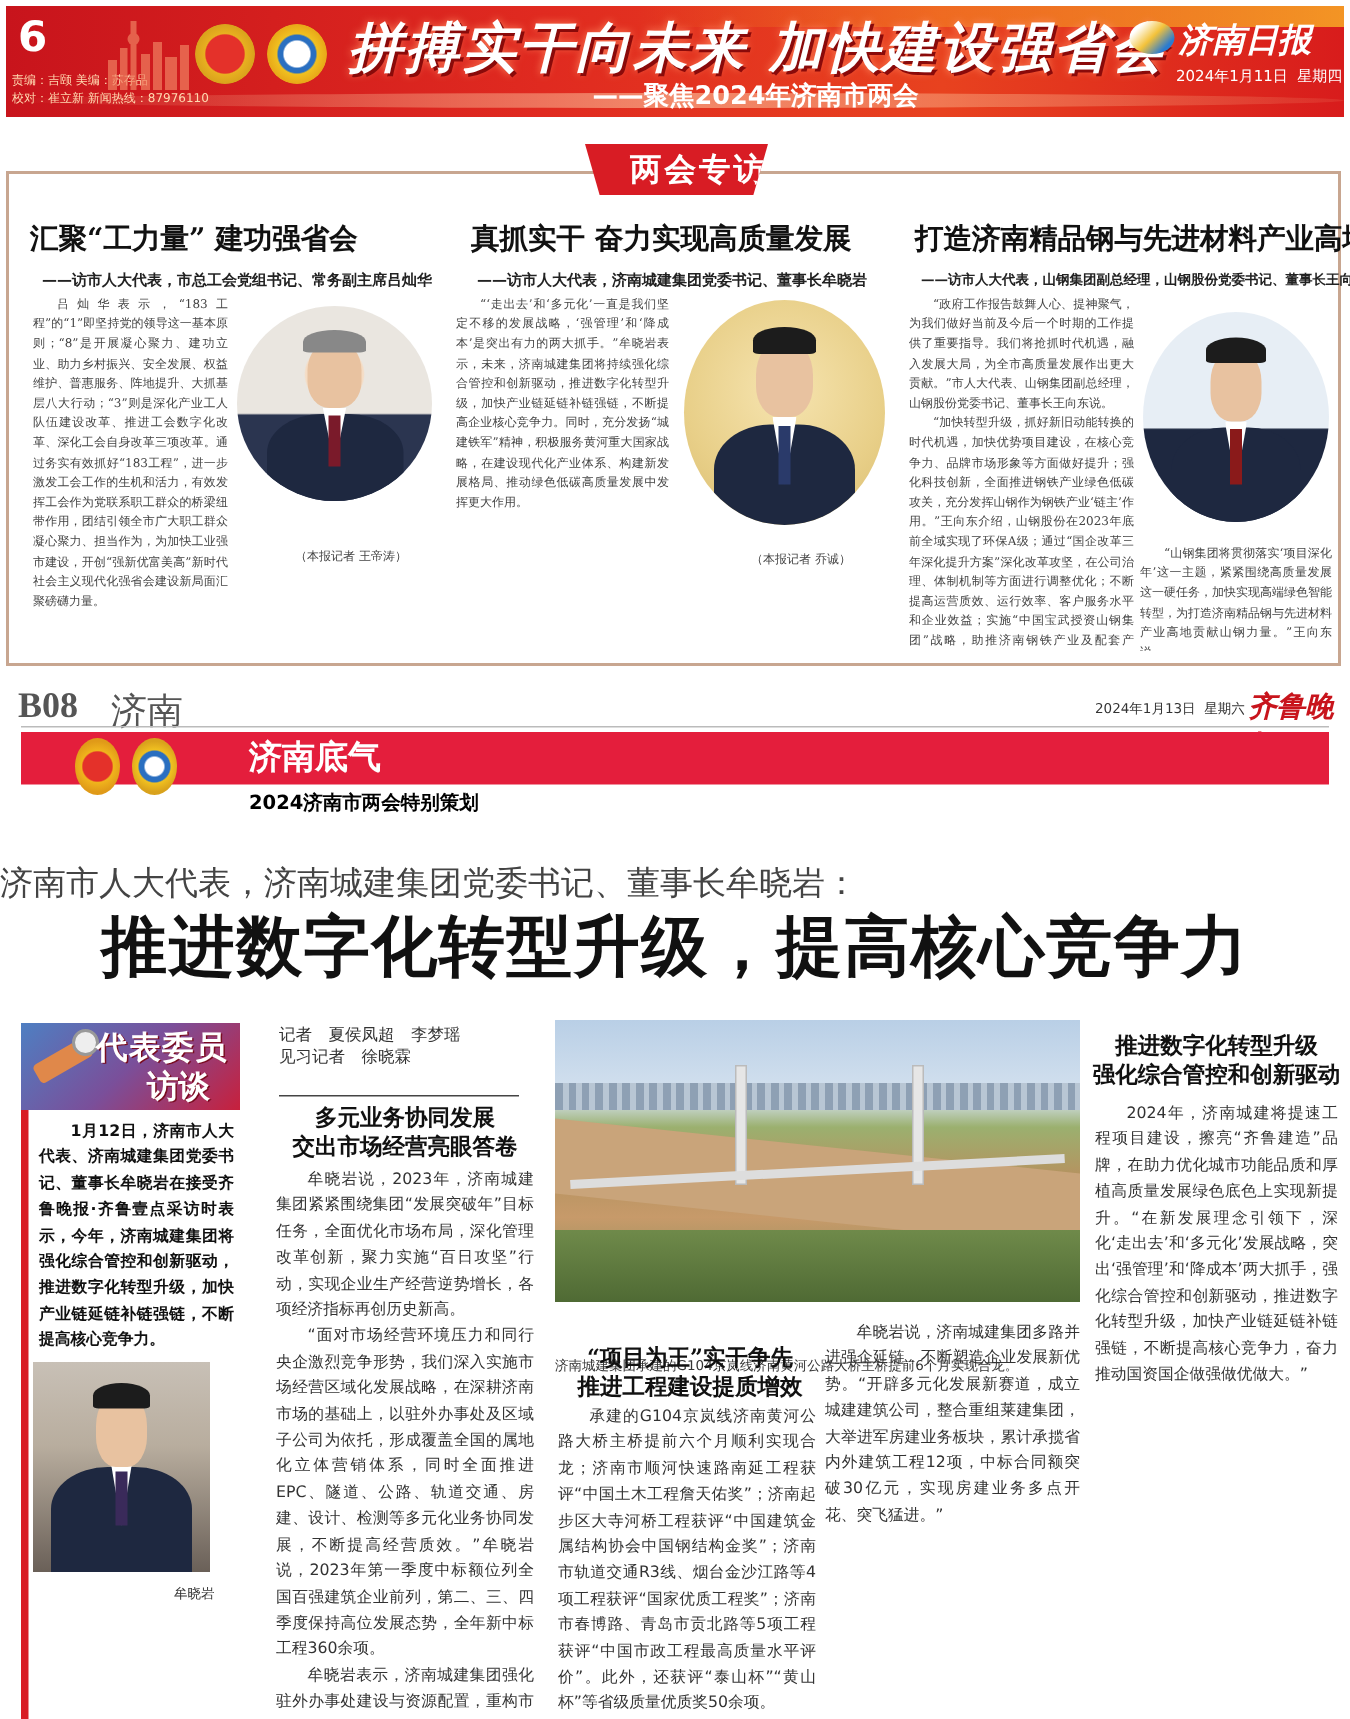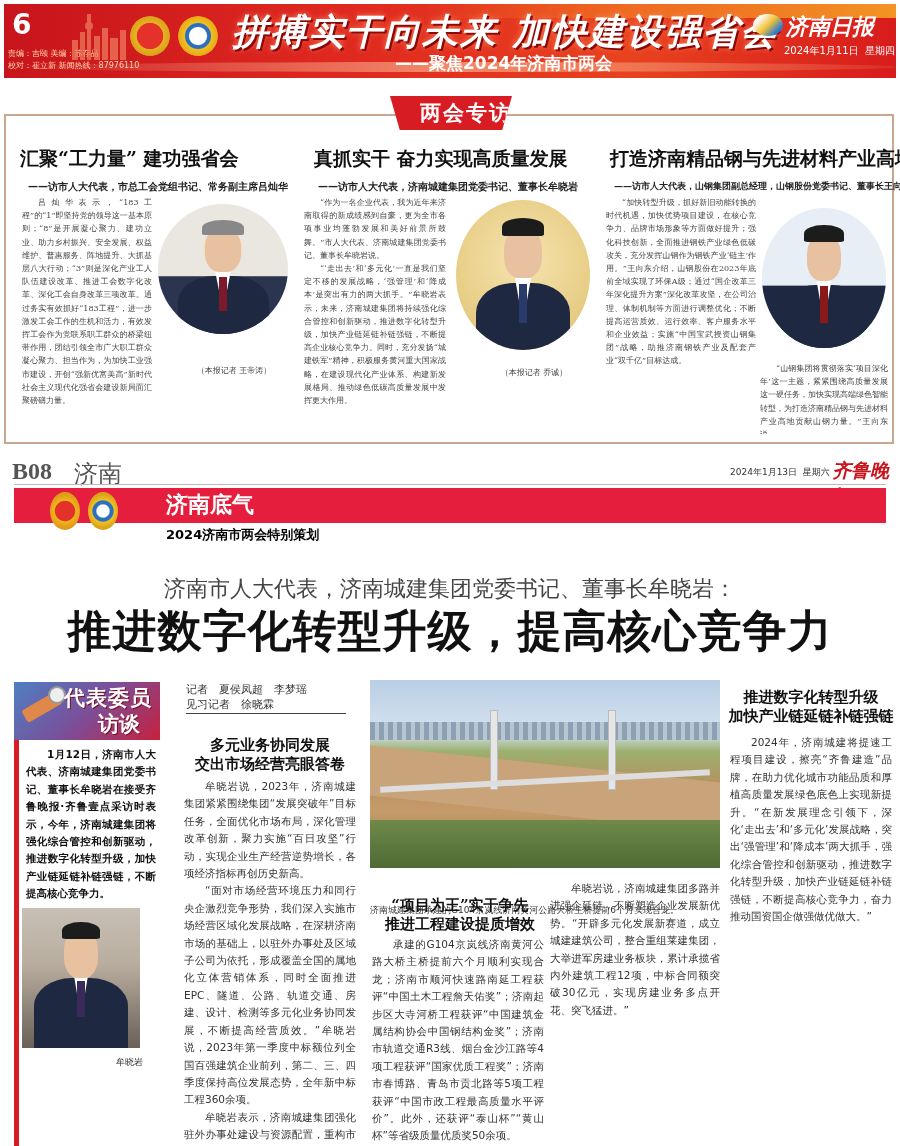--- a/index.html
+++ b/index.html
@@ -37,36 +37,36 @@
 
 .b08{left:12px;top:458px;font:bold 24px "Liberation Serif",serif;color:#555}
 .b08city{left:74px;top:458px;font:24px "DejaVu Serif",serif;color:#555}
 .date2{left:730px;top:466px;font:9px "DejaVu Sans",sans-serif;color:#333}
 .qilu{left:832px;top:458px;font:bold italic 19px "DejaVu Serif",serif;color:#c8141c}
 #redbar{left:14px;top:488px;width:872px;height:35px;background:#e41e3c}
 .em3{left:50px;top:492px;width:30px;height:38px;border-radius:50%;background:radial-gradient(circle,#e4312a 40%,#f0b41c 44%,#e09a18 70%)}
 .em4{left:88px;top:492px;width:30px;height:38px;border-radius:50%;background:radial-gradient(circle,#fff 25%,#2a6fc0 30%,#2a6fc0 42%,#f0c020 46%,#d9a21c 70%)}
 .rb-title{left:166px;top:490px;font:bold 22px "DejaVu Serif",serif;color:#fff}
 .rb-sub{left:166px;top:526px;font:bold 13px "DejaVu Sans",sans-serif;color:#000000}
-.kicker{left:0;width:900px;top:574px;text-align:center;font:22px "DejaVu Sans",sans-serif;color:#444}
+.kicker{left:0;width:900px;top:574px;font:22px "DejaVu Sans",sans-serif;color:#444}
 .headline{left:0;width:900px;top:602px;text-align:center;font:bold 44px "DejaVu Serif",serif;color:#111;letter-spacing:1px}
 #ivtag{left:14px;top:682px;width:146px;height:58px;background:linear-gradient(135deg,#4e7fc2 0%,#7a4f9a 50%,#c8203c 100%)}
 .ivt1{left:64px;top:684px;font:bold 21px "DejaVu Sans",sans-serif;color:#fff;letter-spacing:1px;text-shadow:1px 1px 0 #7a0c20}
 .ivt2{left:98px;top:710px;font:bold 21px "DejaVu Sans",sans-serif;color:#fff;text-shadow:1px 1px 0 #7a0c20}
 .mic{left:22px;top:700px;width:40px;height:14px;background:#e0884a;transform:rotate(-30deg);border-radius:3px}
 .mich{left:48px;top:686px;width:18px;height:18px;border-radius:50%;background:#eee;border:2px solid #999}
 #redside{left:14px;top:740px;width:5px;height:406px;background:#d81c24}
 .lead{left:26px;top:746px;width:130px;font:bold 10.5px/17.4px "DejaVu Sans",sans-serif;color:#111;text-align:justify}
 .lead p{text-indent:2em}
 .photo-ms{left:22px;top:908px;width:118px;height:140px;background:linear-gradient(180deg,#c8c0b6 0%,#b8ad9e 40%,#6a6058 100%);overflow:hidden}
 .capname{left:116px;top:1056px;font:9px "DejaVu Sans",sans-serif;color:#333}
 .col-txt{font:10.5px/17.4px "DejaVu Sans",sans-serif;color:#333;text-align:justify}
 .col-txt p{text-indent:2em}
 .col-head{font:bold 15px/19px "DejaVu Serif",serif;color:#111;text-align:center}
-.reporters{left:186px;top:682px;width:160px;font:11px/15px "DejaVu Sans",sans-serif;color:#333;border-bottom:1px solid #444;padding-bottom:1px}
+.reporters{left:186px;top:682px;width:160px;font:11px/15px "DejaVu Sans",sans-serif;color:#333;border-bottom:1px solid #444;padding-bottom:18px}
 .bridge{left:370px;top:680px;width:350px;height:188px;overflow:hidden;background:linear-gradient(180deg,#b9cfe6 0%,#d5e2ef 28%,#9bb06f 38%,#b59360 55%,#c79a6a 70%,#7a8c56 100%)}
 .bridge .river{position:absolute;left:0;right:0;top:84px;height:50px;background:#c9a47a;transform:skewY(6deg)}
 .bridge .deck{position:absolute;left:10px;right:10px;top:98px;height:6px;background:#ddd;transform:rotate(-3deg)}
 .bridge .tower{position:absolute;width:8px;background:#e6e6e6;border:1px solid #bbb}
 .bridge .city{position:absolute;left:0;right:0;top:42px;height:18px;background:repeating-linear-gradient(90deg,#8ea0b4 0 5px,#b8c6d4 5px 9px)}
 .bridge .fields{position:absolute;left:0;right:0;bottom:0;height:48px;background:linear-gradient(180deg,#6f8a4a,#4f6a34)}
 .caption{left:370px;top:904px;font:9px "DejaVu Sans",sans-serif;color:#333;white-space:nowrap}
 </style>
 </head>
 <body>
@@ -113,37 +113,37 @@
     <div class="p-face"></div>
     <div class="p-hair" style="background:#888"></div>
 </div>
 <div class="abs txt" style="left:158px;top:364px;width:136px">
     <p class="byline">（本报记者 王帝涛）</p>
   </div>
 
 <div class="abs h1col" style="left:314px;top:146px">真抓实干 奋力实现高质量发展</div>
 <div class="abs subcol" style="left:318px;top:180px">——访市人大代表，济南城建集团党委书记、董事长牟晓岩</div>
 <div class="abs txt" style="left:304px;top:196px;width:142px;height:240px;overflow:hidden">
-  <p>“作为一名企业代表，我为近年来济南取得的新成绩感到自豪，更为全市各项事业均蓬勃发展和美好前景所鼓舞。”市人大代表、济南城建集团党委书记、董事长牟晓岩说。</p>
   <p>“‘走出去’和‘多元化’一直是我们坚定不移的发展战略，‘强管理’和‘降成本’是突出有力的两大抓手。”牟晓岩表示，未来，济南城建集团将持续强化综合管控和创新驱动，推进数字化转型升级，加快产业链延链补链强链，不断提高企业核心竞争力。同时，充分发扬“城建铁军”精神，积极服务黄河重大国家战略，在建设现代化产业体系、构建新发展格局、推动绿色低碳高质量发展中发挥更大作用。</p>
 </div>
 <div class="abs portrait" style="left:456px;top:200px;width:134px;height:150px;background:radial-gradient(circle at 50% 40%,#f6e4b0,#e8cf88 60%,#d9bc70)">
   <div class="p-suit"></div>
     <div class="p-shirt"></div>
     <div class="p-tie" style="background:#2a3a6a"></div>
     <div class="p-face"></div>
     <div class="p-hair"></div>
 </div>
 <div class="abs txt" style="left:456px;top:366px;width:140px">
     <p class="byline">（本报记者 乔诚）</p>
   </div>
 
 <div class="abs h1col" style="left:610px;top:146px">打造济南精品钢与先进材料产业高地</div>
 <div class="abs subcol" style="left:614px;top:180px;font-size:9px">——访市人大代表，山钢集团副总经理，山钢股份党委书记、董事长王向东</div>
 <div class="abs txt" style="left:606px;top:196px;width:150px;height:240px;overflow:hidden">
+  <p>“政府工作报告鼓舞人心、提神聚气，为我们做好当前及今后一个时期的工作提供了重要指导。我们将抢抓时代机遇，融入发展大局，为全市高质量发展作出更大贡献。”市人大代表、山钢集团副总经理，山钢股份党委书记、董事长王向东说。</p>
   <p>“加快转型升级，抓好新旧动能转换的时代机遇，加快优势项目建设，在核心竞争力、品牌市场形象等方面做好提升；强化科技创新，全面推进钢铁产业绿色低碳攻关，充分发挥山钢作为钢铁产业‘链主’作用。”王向东介绍，山钢股份在2023年底前全域实现了环保A级；通过“国企改革三年深化提升方案”深化改革攻坚，在公司治理、体制机制等方面进行调整优化；不断提高运营质效、运行效率、客户服务水平和企业效益；实施“中国宝武授资山钢集团”战略，助推济南钢铁产业及配套产业“双千亿”目标达成。</p>
 </div>
 <div class="abs portrait" style="left:762px;top:208px;width:124px;height:140px;background:linear-gradient(180deg,#e7eef5 0 55%,#1e2840 56%)">
   <div class="p-suit"></div>
     <div class="p-shirt"></div>
     <div class="p-tie" style="background:#8a1a1a"></div>
     <div class="p-face"></div>
     <div class="p-hair"></div>
 </div>
 <div class="abs txt" style="left:760px;top:362px;width:128px;height:72px;overflow:hidden">
@@ -212,17 +212,17 @@
 </div>
 <div class="abs col-txt" style="left:372px;top:936px;width:172px;height:210px;overflow:hidden">
   <p>承建的G104京岚线济南黄河公路大桥主桥提前六个月顺利实现合龙；济南市顺河快速路南延工程获评“中国土木工程詹天佑奖”；济南起步区大寺河桥工程获评“中国建筑金属结构协会中国钢结构金奖”；济南市轨道交通R3线、烟台金沙江路等4项工程获评“国家优质工程奖”；济南市春博路、青岛市贡北路等5项工程获评“中国市政工程最高质量水平评价”。此外，还获评“泰山杯”“黄山杯”等省级质量优质奖50余项。</p>
 </div>
 <div class="abs col-txt" style="left:550px;top:880px;width:170px;height:266px;overflow:hidden">
   <p>牟晓岩说，济南城建集团多路并进强企延链，不断塑造企业发展新优势。“开辟多元化发展新赛道，成立城建建筑公司，整合重组莱建集团，大举进军房建业务板块，累计承揽省内外建筑工程12项，中标合同额突破30亿元，实现房建业务多点开花、突飞猛进。”</p>
 </div>
 
 <div class="abs col-head" style="left:728px;top:688px;width:166px">
   <div>推进数字化转型升级</div>
-  <div>加快产业链延链补链强链</div>
+  <div>强化综合管控和创新驱动</div>
 </div>
 <div class="abs col-txt" style="left:730px;top:734px;width:162px;height:412px;overflow:hidden">
   <p>2024年，济南城建将提速工程项目建设，擦亮“齐鲁建造”品牌，在助力优化城市功能品质和厚植高质量发展绿色底色上实现新提升。“在新发展理念引领下，深化‘走出去’和‘多元化’发展战略，突出‘强管理’和‘降成本’两大抓手，强化综合管控和创新驱动，推进数字化转型升级，加快产业链延链补链强链，不断提高核心竞争力，奋力推动国资国企做强做优做大。”</p>
 </div>
 
 </body></html>

